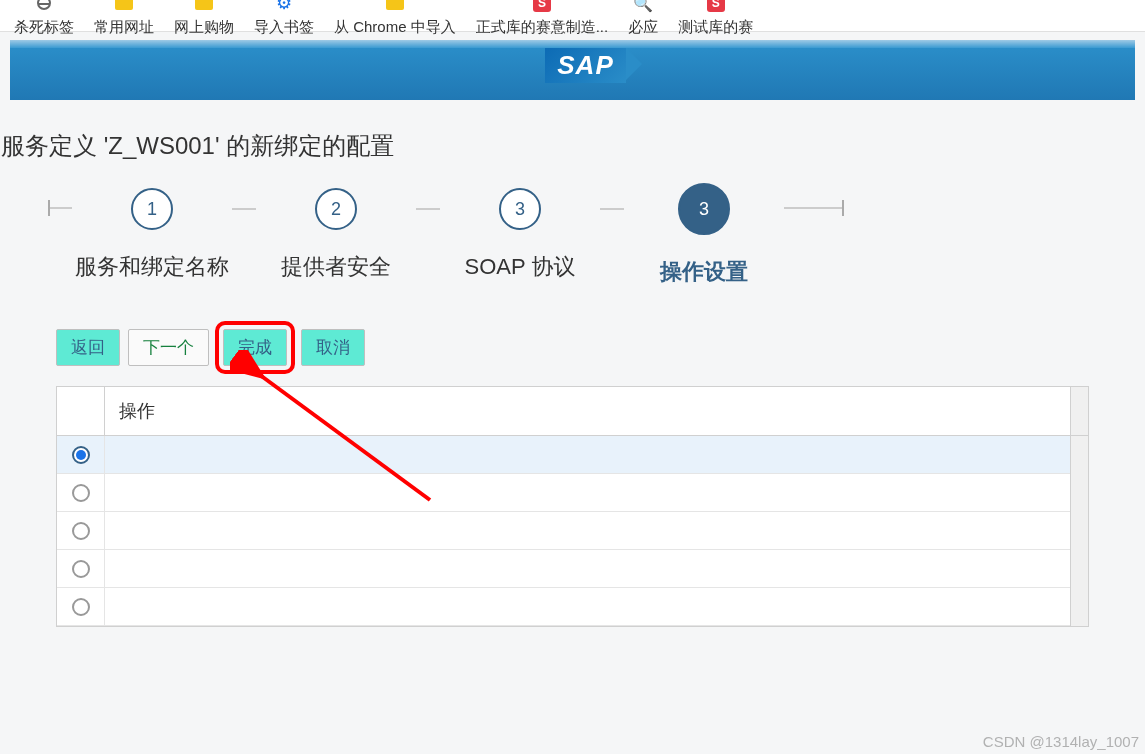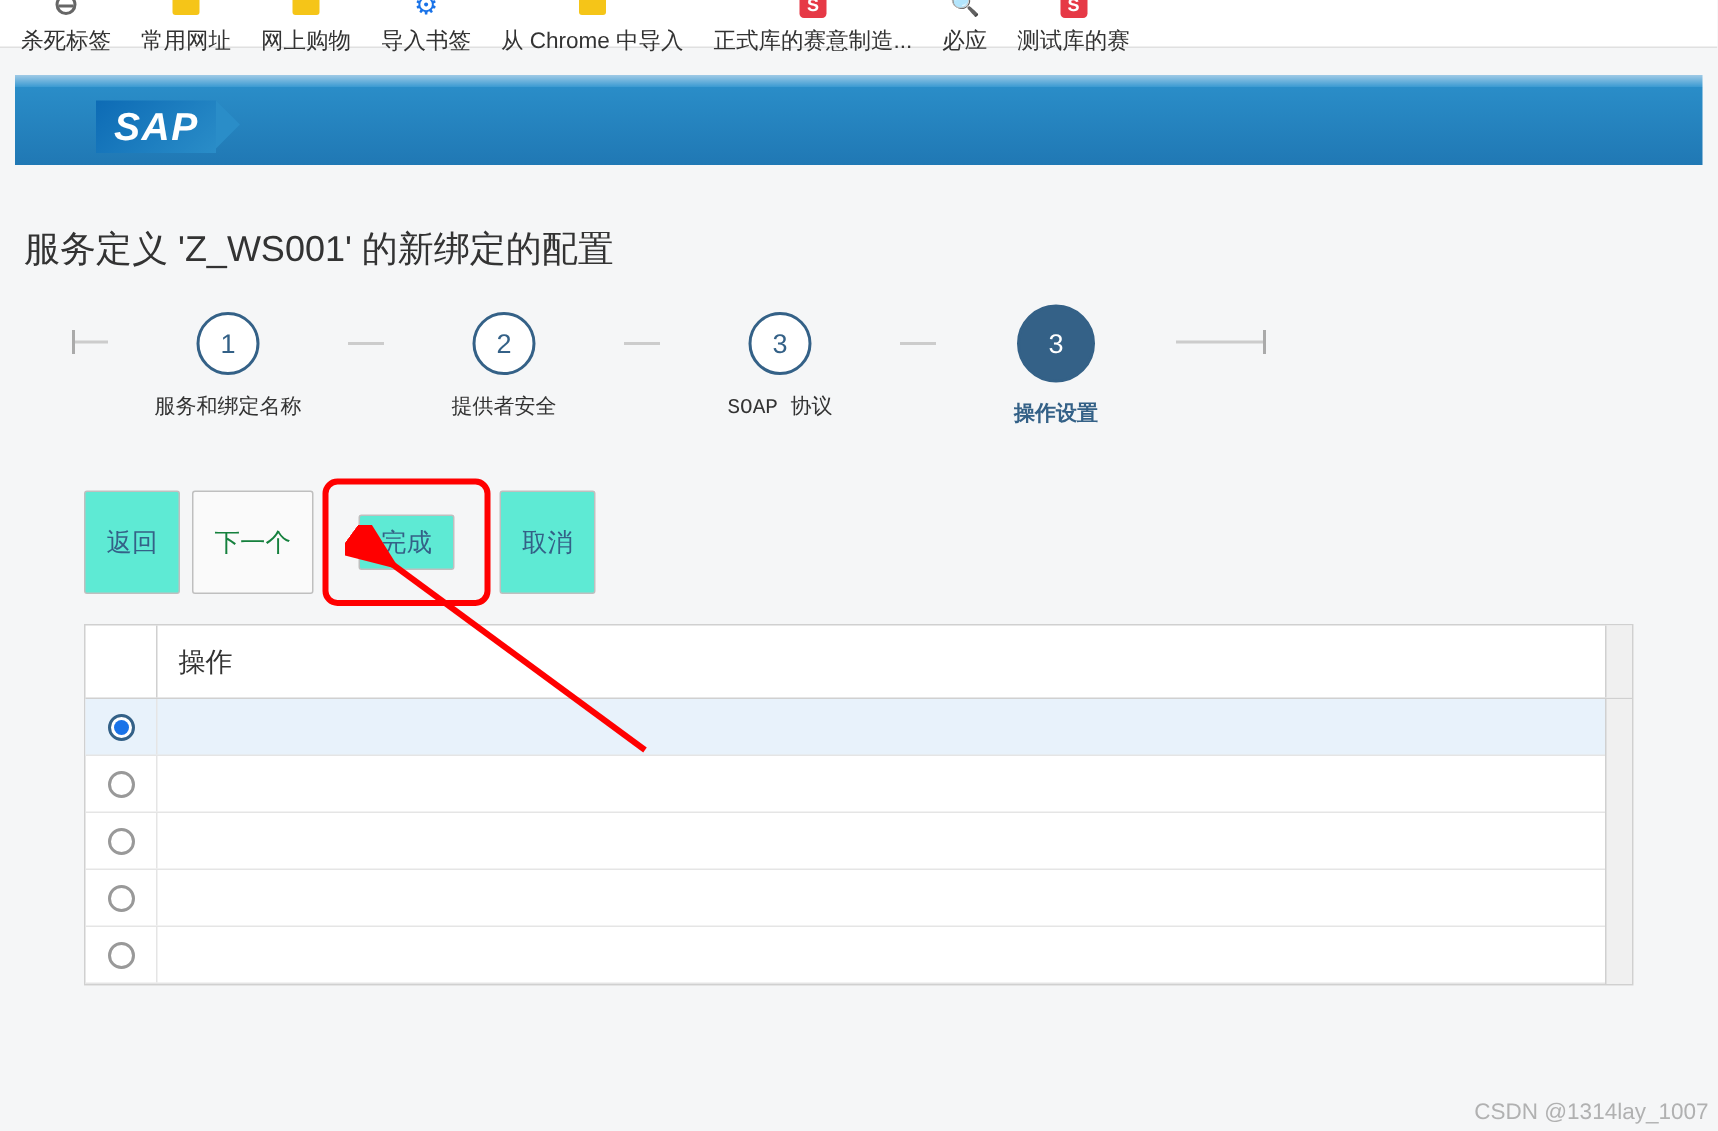--- a/index.html
+++ b/index.html
@@ -11,50 +11,50 @@
     .bm-icon { width: 18px; height: 18px; display: flex; align-items: center; justify-content: center; }
     .bm-globe { border-radius: 50%; border: 2px solid #666; width: 14px; height: 14px; position: relative; }
     .bm-globe:after { content:""; position:absolute; left:0; right:0; top:5px; height:2px; background:#666; }
     .bm-folder { width: 18px; height: 14px; background: #f5c518; border-radius: 2px; position: relative; }
     .bm-folder:before { content:""; position:absolute; top:-3px; left:0; width:8px; height:3px; background:#f5c518; border-radius:2px 2px 0 0;}
     .bm-gear { color:#1a73e8; font-size: 18px; }
     .bm-red { width:18px; height:18px; background:#e63946; border-radius:3px; color:#fff; font-size:12px; font-weight:bold; text-align:center; line-height:18px; }
     .bm-search { color:#1a73e8; font-size:16px; font-weight:bold; }
 
     
-    .sap-header { height: 60px; background: linear-gradient(to bottom, #2a8dc8, #2078b4); display: flex; align-items: center; justify-content: space-between; padding: 0 28px 0 54px; color: #fff; border-top: 8px solid #f5f6f7; position: relative; margin: 18px 10px; }
+    .sap-header { height: 60px; background: linear-gradient(to bottom, #2a8dc8, #2078b4); display: flex; align-items: center; justify-content: space-between; padding: 0 28px 0 54px; color: #fff; border-top: 8px solid #f5f6f7; position: relative; margin: 8px 10px; flex-direction: column; }
     .sap-header:before { content:""; position:absolute; top:-8px; left:0; right:0; height:8px; background: linear-gradient(to bottom,#9fcae6,#3a9ad2); }
     .sap-logo { font-size: 26px; font-weight: bold; font-style: italic; letter-spacing: 1px; background: linear-gradient(135deg,#0d6bb5 0%,#2a8dc8 100%); padding: 2px 12px; position: relative; }
     .sap-logo:after{ content:""; position:absolute; right:-16px; top:0; border-top:16px solid transparent; border-bottom:16px solid transparent; border-left:16px solid #2a8dc8;}
     .header-title { font-size: 22px; color: #e8f3fb; }
 
     
-    .page-title { font-size: 24px; color: #333; padding: 22px 16px 10px 16px; }
+    .page-title { font-size: 24px; color: #333; padding: 22px 16px 10px 1px; }
 
     
     .wizard { display: flex; align-items: flex-start; padding: 16px 28px 26px 48px; gap: 0; }
     .wizard-sep-start { width: 24px; height:40px; display:flex; align-items:center; }
     .wizard-sep-start .tick{ width:2px; height:16px; background:#aaa;}
     .wizard-sep-start .line{ flex:1; height:2px; background:#ccc;}
     .step { display: flex; flex-direction: column; align-items: center; width: 160px; }
     .step-number { width: 42px; height: 42px; border: 2px solid #346187; border-radius: 50%; display: flex; align-items: center; justify-content: center; font-size: 18px; color: #346187; background: #fff; font-weight: 500; }
     .step.active .step-number { background: #346187; color: #fff; width: 52px; height: 52px; margin-top: -5px; }
-    .step-label { margin-top: 12px; font-size: 14px; color: #333; white-space: nowrap; font-family: Liberation Mono, monospace; }
+    .step-label { margin-top: 22px; font-size: 22px; color: #333; white-space: nowrap; }
     .step.active .step-label { color: #346187; font-weight: bold; }
     .step-connector { flex: 0 0 24px; height: 2px; background: #ccc; margin-top: 20px; }
     .wizard-sep-end { width: 60px; height:40px; display:flex; align-items:center; margin-top:0; }
     .wizard-sep-end .line{ flex:1; height:2px; background:#ccc;}
     .wizard-sep-end .tick{ width:2px; height:16px; background:#aaa;}
     .step-wrap{ display:flex; align-items:flex-start;}
 
     
     .button-row { padding: 16px 0 20px 56px; display: flex; gap: 8px; }
     .btn { border: 1px solid #bfbfbf; background: #5eead4; color: #346187; font-size: 17px; padding: 6px 14px; cursor: pointer; border-radius: 2px; }
     .btn.disabled { color: #15803d; cursor: not-allowed; background: #fafafa; }
-    .btn-highlight-box { border: 4px solid #f00; border-radius: 10px; padding: 20px; margin: -8px -2px; text-decoration: underline; }
+    .btn-highlight-box { border: 4px solid #f00; border-radius: 10px; padding: 4px; margin: -8px -2px; text-decoration: underline; }
 
     
     .table-area { margin: 0 56px; border: 1px solid #d0d0d0; background: #fff; }
     .table-header { display: flex; border-bottom: 1px solid #d0d0d0; }
     .th-radio { width: 48px; border-right: 1px solid #d0d0d0; }
     .th-op { flex:1; padding: 12px 14px; font-size: 18px; color: #333; }
     .table-row { display: flex; border-bottom: 1px solid #e5e5e5; align-items: center; height: 38px; }
     .table-row.selected { background: #e8f2fb; }
     .td-radio { width: 48px; display: flex; align-items: center; justify-content: center; border-right: 1px solid #e5e5e5; height: 100%; }
     .radio { width: 18px; height: 18px; border: 2px solid #346187; border-radius: 50%; display: flex; align-items: center; justify-content: center; background: #fff; }

